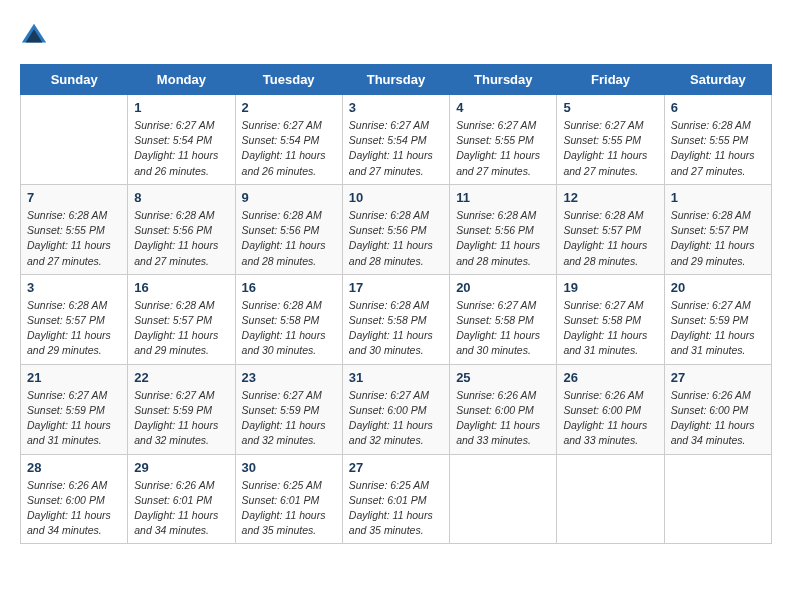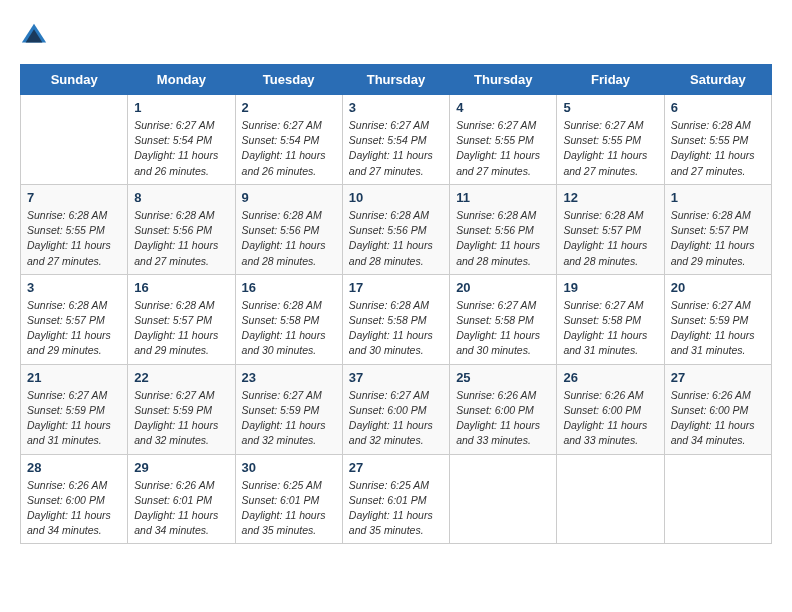--- a/index.html
+++ b/index.html
@@ -222,21 +222,21 @@
         </td>
         <td>
           <span class="day-num">22</span>
           <div class="day-info">Sunrise: 6:27 AM<br>Sunset: 5:59 PM<br>Daylight: 11 hours<br>and 32 minutes.</div>
         </td>
         <td>
           <span class="day-num">23</span>
           <div class="day-info">Sunrise: 6:27 AM<br>Sunset: 5:59 PM<br>Daylight: 11 hours<br>and 32 minutes.</div>
         </td>
         <td>
-          <span class="day-num">37</span>
+          <span class="day-num">31</span>
           <div class="day-info">Sunrise: 6:27 AM<br>Sunset: 6:00 PM<br>Daylight: 11 hours<br>and 32 minutes.</div>
         </td>
         <td>
           <span class="day-num">25</span>
           <div class="day-info">Sunrise: 6:26 AM<br>Sunset: 6:00 PM<br>Daylight: 11 hours<br>and 33 minutes.</div>
         </td>
         <td>
           <span class="day-num">26</span>
           <div class="day-info">Sunrise: 6:26 AM<br>Sunset: 6:00 PM<br>Daylight: 11 hours<br>and 33 minutes.</div>
         </td>

